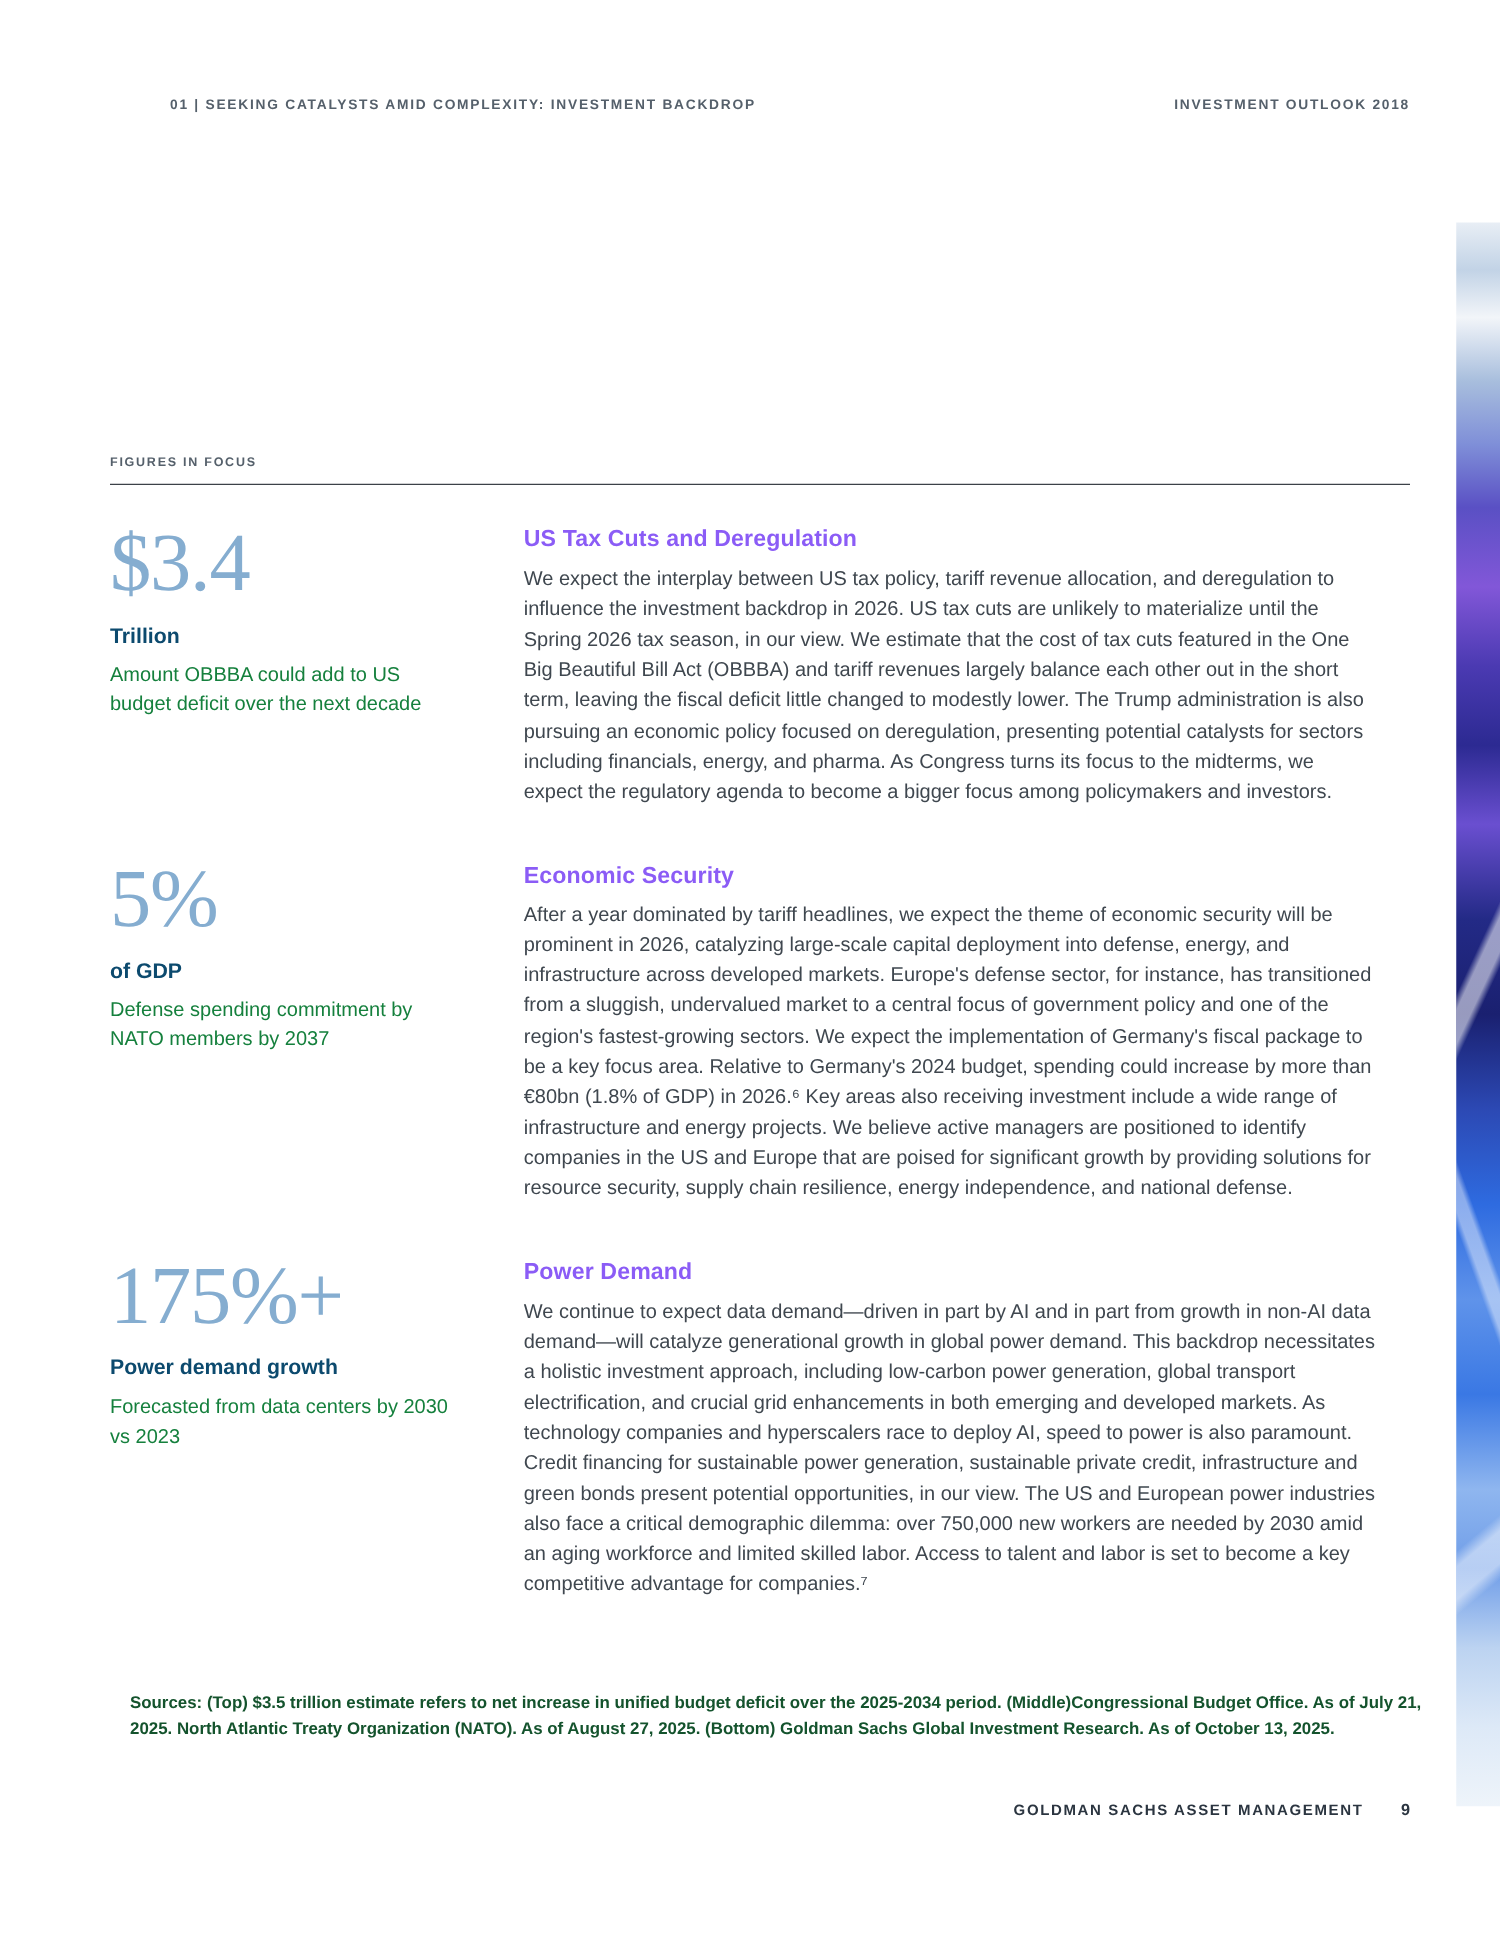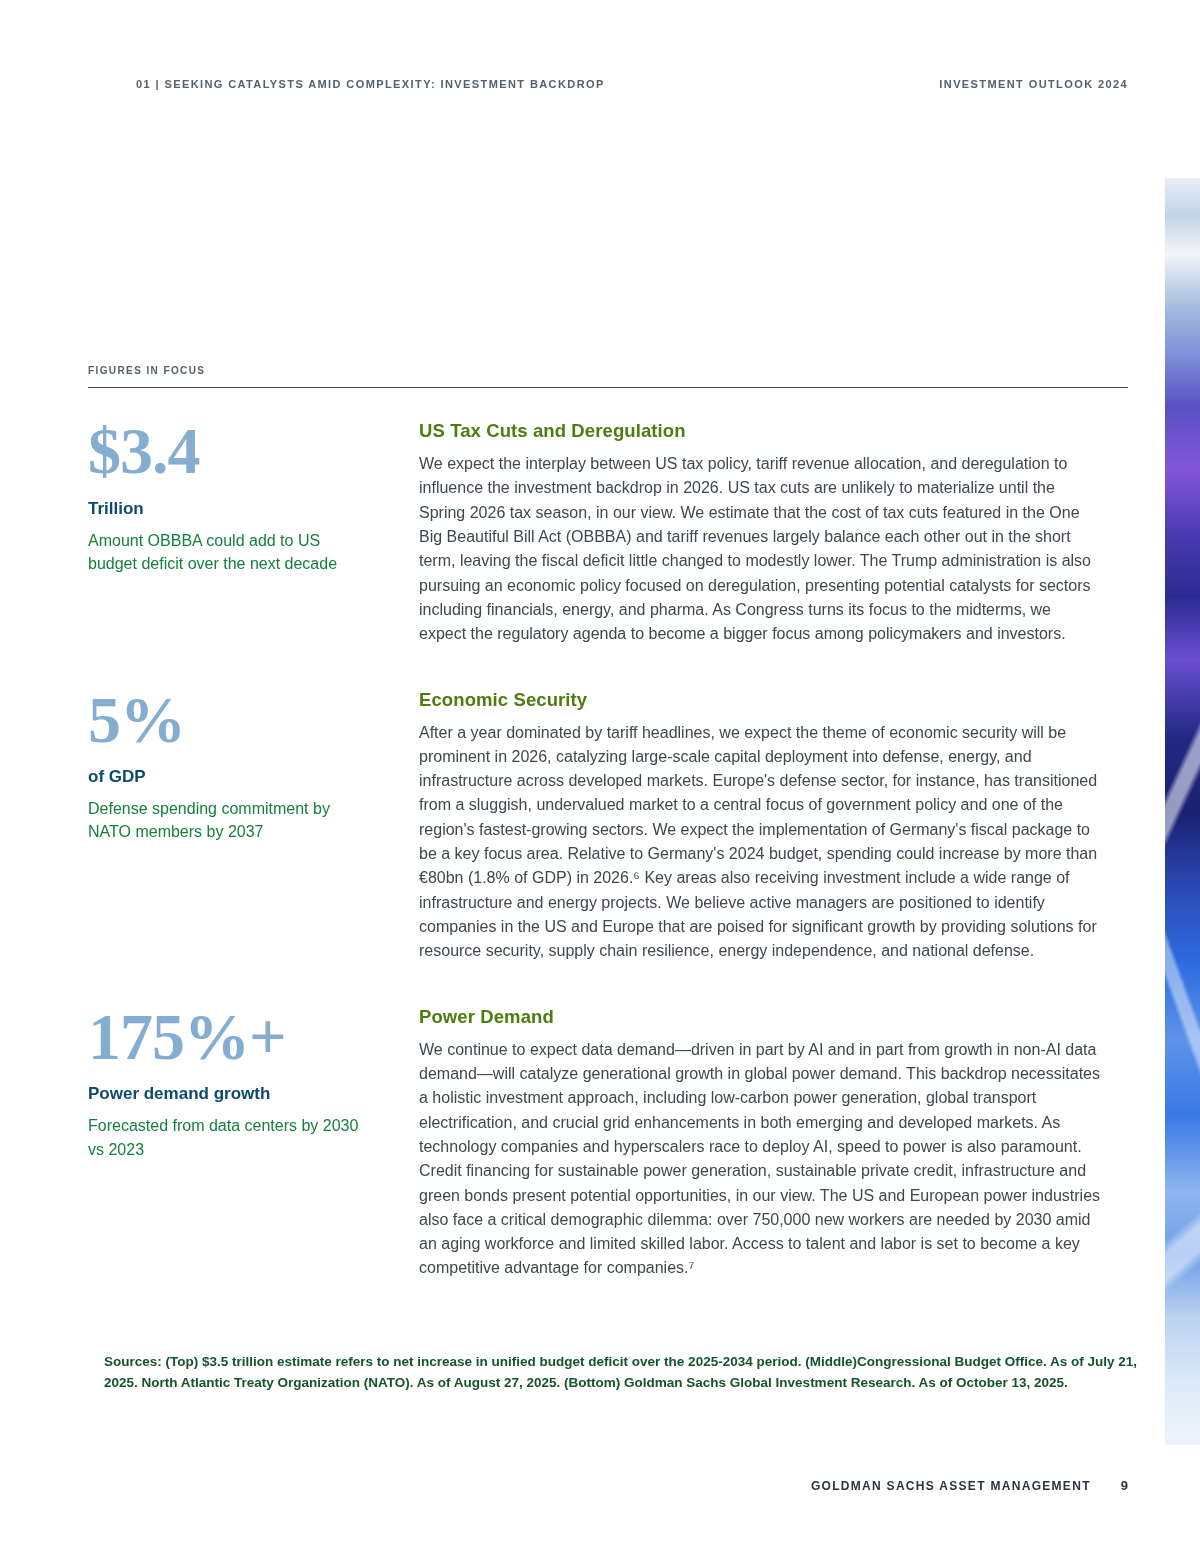--- a/index.html
+++ b/index.html
@@ -29,46 +29,46 @@
   .rule {
     border:none; border-top:1.5px solid #3c4248;
     margin-bottom:32px;
   }
   .figure-row {
     display:grid; grid-template-columns:331px 1fr;
     margin-bottom:42px;
   }
   .stat-value {
     font-family:"Liberation Serif", serif;
-    font-size:66px; line-height:0.95; font-weight:700;
+    font-size:66px; line-height:0.95; font-weight:400;
     letter-spacing:-1px;
     color:#85add0;
   }
   .stat-label {
     font-size:17px; font-weight:700; color:#0c4a6e;
     margin-top:16px;
   }
   .stat-desc {
     font-size:16px; line-height:1.45; color:#15803d;
     margin-top:10px; max-width:280px;
   }
   .fig-heading {
-    font-size:18.5px; font-weight:700; color:#4d7c0f;
+    font-size:18.5px; font-weight:700; color:#8b5cf6;
     margin-bottom:10px; letter-spacing:0.1px;
   }
   .fig-body {
     font-size:16px; line-height:1.52; color:#3f474f;
     padding-right:18px; max-width:700px;
   }
   .sources {
     position:absolute; left:104px; top:1352px; width:1042px;
     font-size:13.5px; line-height:1.52; color:#14532d;font-weight:bold;
   }
   .footer {
-    position:absolute; right:72px; top:1478px;
+    position:absolute; right:72px; top:1440px;
     display:flex; align-items:baseline; gap:30px;
     font-size:12px; font-weight:700; letter-spacing:1.3px;
     color:#2b3540;
   }
   .footer .page-num {
     font-size:13px; letter-spacing:0;
   }
   .art-strip {
     position:absolute; right:0; top:178px;
     width:35px; height:1267px;
@@ -104,21 +104,21 @@
       linear-gradient(140deg, transparent 0 82%, rgba(255,255,255,.5) 83% 85%, transparent 86%);
   }
 </style>
 </head>
 <body>
 
 <div class="page">
 
   <div class="header">
     <span>01 | SEEKING CATALYSTS AMID COMPLEXITY: INVESTMENT BACKDROP</span>
-    <span>INVESTMENT OUTLOOK 2024</span>
+    <span>INVESTMENT OUTLOOK 2018</span>
   </div>
 
   <div class="art-strip"></div>
 
   <div class="content">
 
     <div class="figures-label">FIGURES IN FOCUS</div>
     <hr class="rule">
 
     <div class="figure-row">

